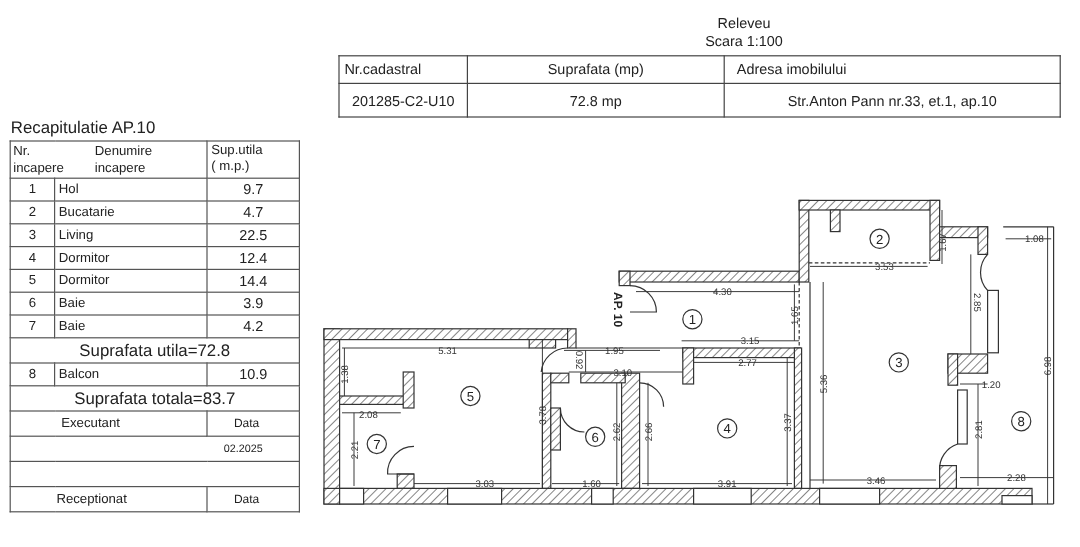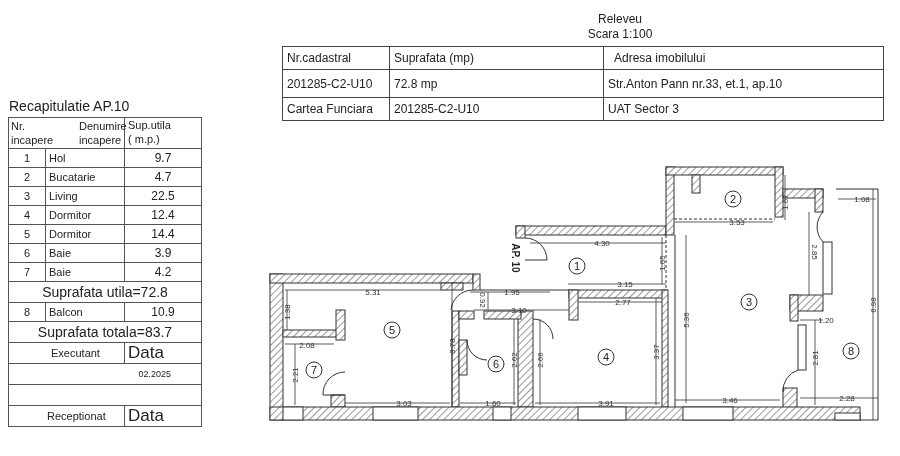--- a/index.html
+++ b/index.html
@@ -3,30 +3,30 @@
 <meta charset="utf-8">
 <style>
   html, body { margin:0; padding:0; background:#ffffff; }
   body { width:900px; height:456px; position:relative; overflow:hidden;
          font-family:"Liberation Sans", sans-serif; color:#222; }
   .title { position:absolute; left:560px; top:12px; width:120px; text-align:center;
            font-size:12px; line-height:15px; }
   table { border-collapse:collapse; position:absolute; }
   .info { left:282px; top:46px; width:602px; }
   .info td { border:1px solid #444; font-size:12px; height:22px; padding:0 4px; }
-  .info td.c { }
+  .info td.c { text-align:center; }
   .recap-title { position:absolute; left:9px; top:98px; font-size:14px; }
-  .recap { left:8px; top:117px; width:194px;padding-left:28px; }
+  .recap { left:8px; top:117px; width:242px;padding-left:28px; }
   .recap td { border:1px solid #555; font-size:11px; padding:0 3px; height:18px; }
   .recap .h td { font-size:11px; height:30px; vertical-align:top; }
   .recap td.n { text-align:center; width:30px; }
   .recap td.v { text-align:center; width:50px; font-size:12px; }
   .recap td.full { text-align:center; font-size:14px; }
   .recap td.small { text-align:right; font-size:9px; padding-right:30px; }
-  .recap td.data { text-align:left; padding-right:14px; font-size:17px; }
+  .recap td.data { text-align:center; padding-right:14px; font-size:10px; }
   svg.plan { position:absolute; left:0; top:0; }
   .dim { font-family:"Liberation Sans", sans-serif; font-size:8px; fill:#333; }
   .room { font-family:"Liberation Sans", sans-serif; font-size:11px; fill:#222; }
 </style>
 </head>
 <body>
 
 <div class="title">
   <div>Releveu</div>
   <div>Scara 1:100</div>
@@ -36,25 +36,20 @@
   <tbody>
       <tr>
     <td style="width:98px">Nr.cadastral</td>
     <td class="c" style="width:205px">Suprafata (mp)</td>
     <td style="padding-left:10px">Adresa imobilului</td>
   </tr>
   <tr>
     <td class="c" style="height:27px">201285-C2-U10</td>
     <td class="c">72.8 mp</td>
     <td class="c">Str.Anton Pann nr.33, et.1, ap.10</td>
-  </tr>
-  <tr>
-    <td>Cartea Funciara</td>
-    <td class="c">201285-C2-U10</td>
-    <td class="c">UAT  Sector 3</td>
   </tr>
 </tbody>
   </table>
 
 <div class="recap-title">Recapitulatie AP.10</div>
 <table class="recap">
   <tbody>
       <tr class="h">
     <td colspan="2" style="position:relative">
       <div style="position:absolute;left:2px;top:1px;line-height:14px">

